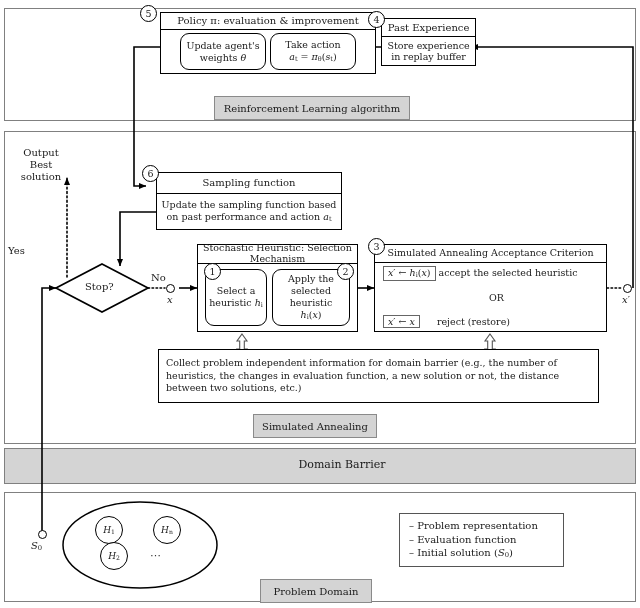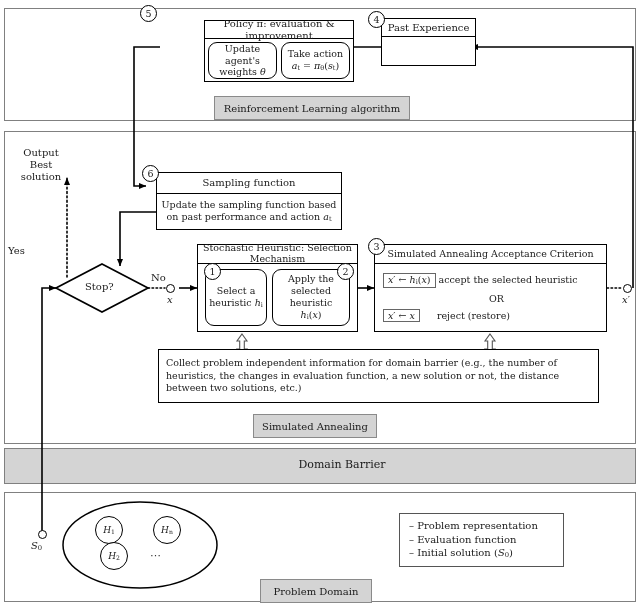--- a/index.html
+++ b/index.html
@@ -91,37 +91,41 @@
     <path d="M42,532 L42,288 L56,288" fill="none" stroke="#000" stroke-width="1.6" marker-end="url(#ah)"></path>
 
     <path d="M102,264 L148,288 L102,312 L56,288 Z" fill="#fff" stroke="#000" stroke-width="1.7"></path>
 
     <path d="M242,334 L247,341 L244.3,341 L244.3,349 L247,349 L242,356 L237,349 L239.7,349 L239.7,341 L237,341 Z" fill="#fff" stroke="#555" stroke-width="1.1"></path>
     <path d="M490,334 L495,341 L492.3,341 L492.3,349 L495,349 L490,356 L485,349 L487.7,349 L487.7,341 L485,341 Z" fill="#fff" stroke="#555" stroke-width="1.1"></path>
 
     <ellipse cx="140" cy="545" rx="77" ry="43" fill="#fff" stroke="#000" stroke-width="1.5"></ellipse>
   </svg>
 
-  <div class="box" style="left:160px;top:20px;width:150px;height:62px;margin-left:44px;">
+  <div class="box" style="left:160px;top:12px;width:216px;height:62px;">
     <div class="hdr f10" style="height:17px;">Policy π: evaluation &amp; improvement</div>
     <div class="bdy" style="padding:3px;gap:4px;">
       <div class="rbox f95" style="position:relative;left:0;top:0;width:86px;height:37px;flex-direction:column;">
         <span>Update agent's</span>
         <span>weights <i>θ</i></span>
       </div>
       <div class="rbox f95" style="position:relative;left:0;top:0;width:86px;height:37px;flex-direction:column;">
         <span>Take action</span>
         <span><i>a</i><sub>t</sub> = <i>π</i><sub>θ</sub>(<i>s</i><sub>t</sub>)</span>
       </div>
     </div>
   </div>
   <div class="num" style="left:140px;top:5px;">5</div>
 
   <div class="box" style="left:381px;top:18px;width:95px;height:48px;">
     <div class="hdr f10" style="height:17px;">Past Experience</div>
+    <div class="bdy f95" style="flex-direction:column;">
+      <span>Store experience</span>
+      <span>in replay buffer</span>
+    </div>
   </div>
   <div class="num" style="left:368px;top:11px;">4</div>
 
   <div class="tag f10" style="left:214px;top:96px;width:196px;height:24px;">Reinforcement Learning algorithm</div>
 
   <div class="lbl f10 ctr" style="left:8px;top:147px;width:66px;">
     <span>Output</span><br>
     <span>Best</span><br>
     <span>solution</span>
   </div>
@@ -157,21 +161,21 @@
         <span>selected heuristic</span>
         <span><i>h</i><sub>i</sub>(<i>x</i>)</span>
       </div>
     </div>
   </div>
   <div class="num" style="left:204px;top:263px;">1</div>
   <div class="num" style="left:337px;top:263px;">2</div>
 
   <div class="box" style="left:374px;top:244px;width:233px;height:88px;">
     <div class="hdr f95" style="height:18px;">Simulated Annealing Acceptance Criterion</div>
-    <div class="bdy" style="flex-direction:column;align-items:flex-start;justify-content:center;padding:3px 8px;gap:5px;">
+    <div class="bdy" style="flex-direction:column;align-items:flex-start;justify-content:center;padding:3px 8px;gap:11px;">
       <div class="f95" style="white-space:nowrap;">
         <span class="eqbox"><i>x</i>′ ← <i>h</i><sub>i</sub>(<i>x</i>)</span>
         <span>accept the selected heuristic</span>
       </div>
       <div class="f95" style="align-self:center;margin-left:12px;">OR</div>
       <div class="f95" style="white-space:nowrap;">
         <span class="eqbox"><i>x</i>′ ← <i>x</i></span>
         <span style="margin-left:14px;">reject (restore)</span>
       </div>
     </div>

